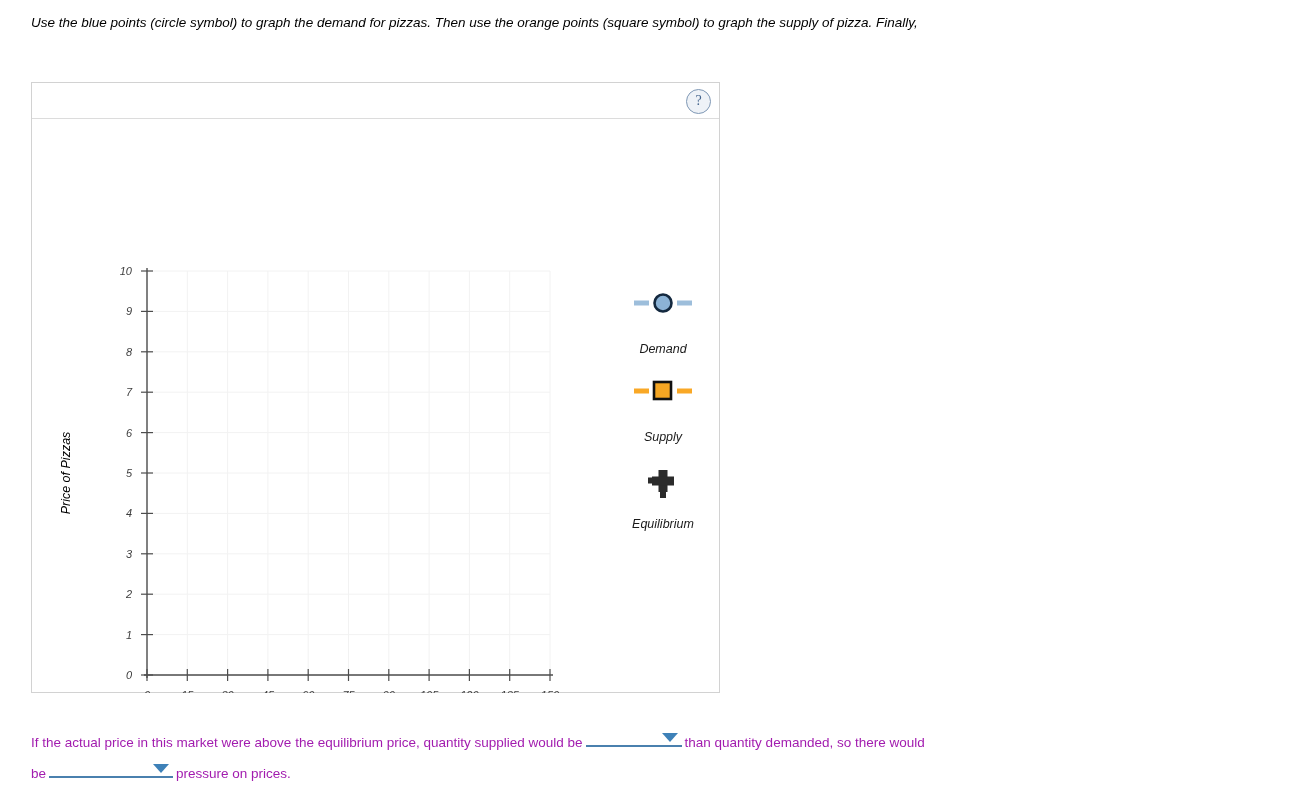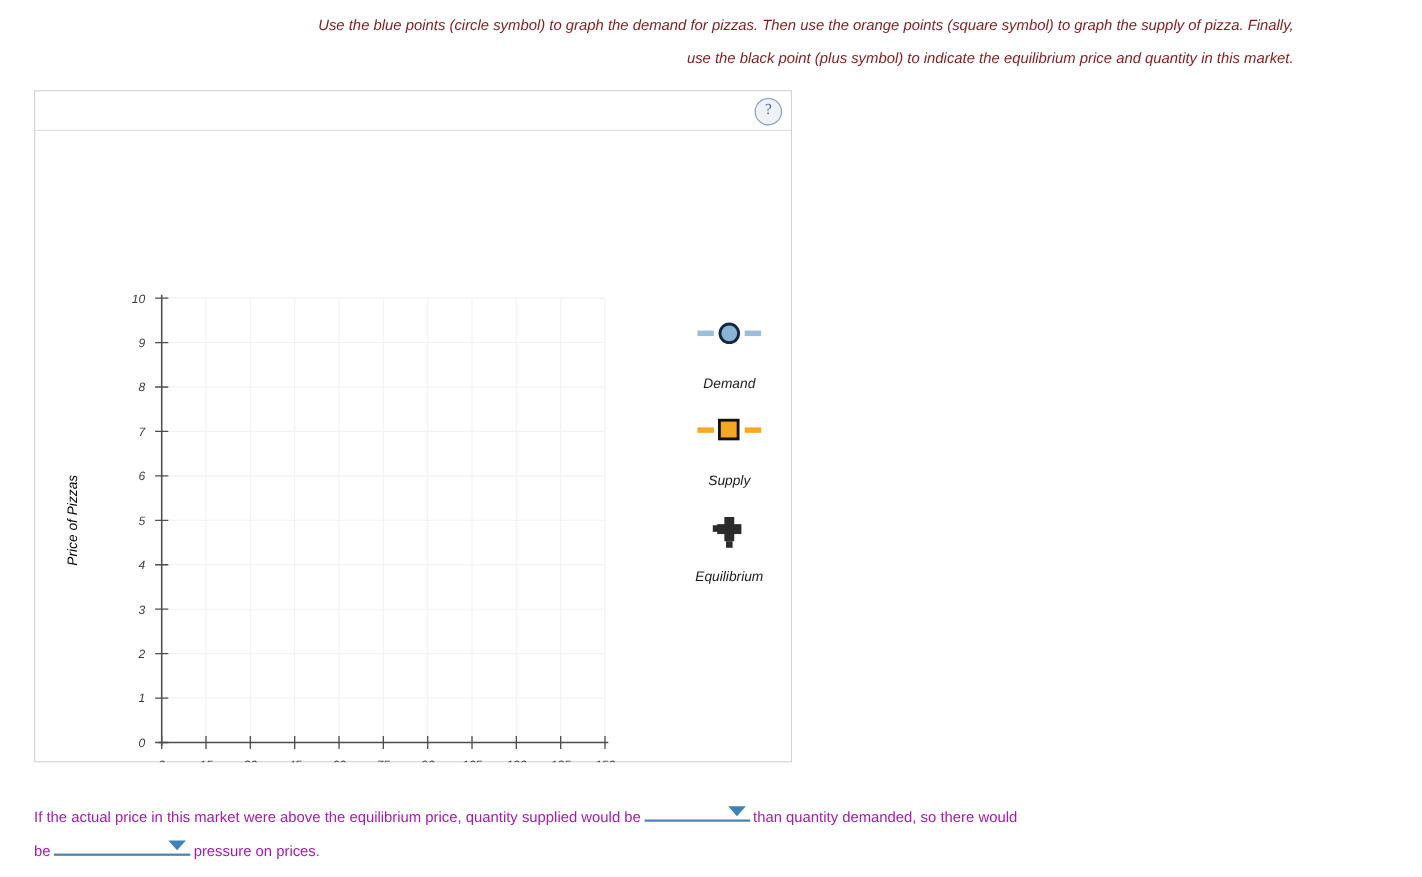--- a/index.html
+++ b/index.html
@@ -16,22 +16,21 @@
 
   
   #instructions {
     position: absolute;
     left: 31px;
     top: 8px;
     width: 1145px;
     font-size: 13.5px;
     font-style: italic;
     line-height: 30px;
-    color: #7f1d1d;
-    text-align: right;
+    color: #000000;
   }
 
   
   #chart-panel {
     position: absolute;
     left: 31px;
     top: 82px;
     width: 689px;
     height: 611px;
     border: 1px solid #d2d2d2;
@@ -119,21 +118,20 @@
   }
   #dd1 { width: 96px; }
   #dd2 { width: 124px; }
   .q-text { white-space: pre; }
 </style>
 </head>
 <body>
 
 <div id="instructions">
   <div>Use the blue points (circle symbol) to graph the demand for pizzas. Then use the orange points (square symbol) to graph the supply of pizza. Finally,</div>
-  <div>use the black point (plus symbol) to indicate the equilibrium price and quantity in this market.</div>
 </div>
 
 <div id="chart-panel">
 
   <div id="panel-header">
     <div id="help-button">?</div>
   </div>
 
   <div id="plot-wrap">
     <svg id="plot-svg" width="689" height="574" viewBox="0 0 689 574">

